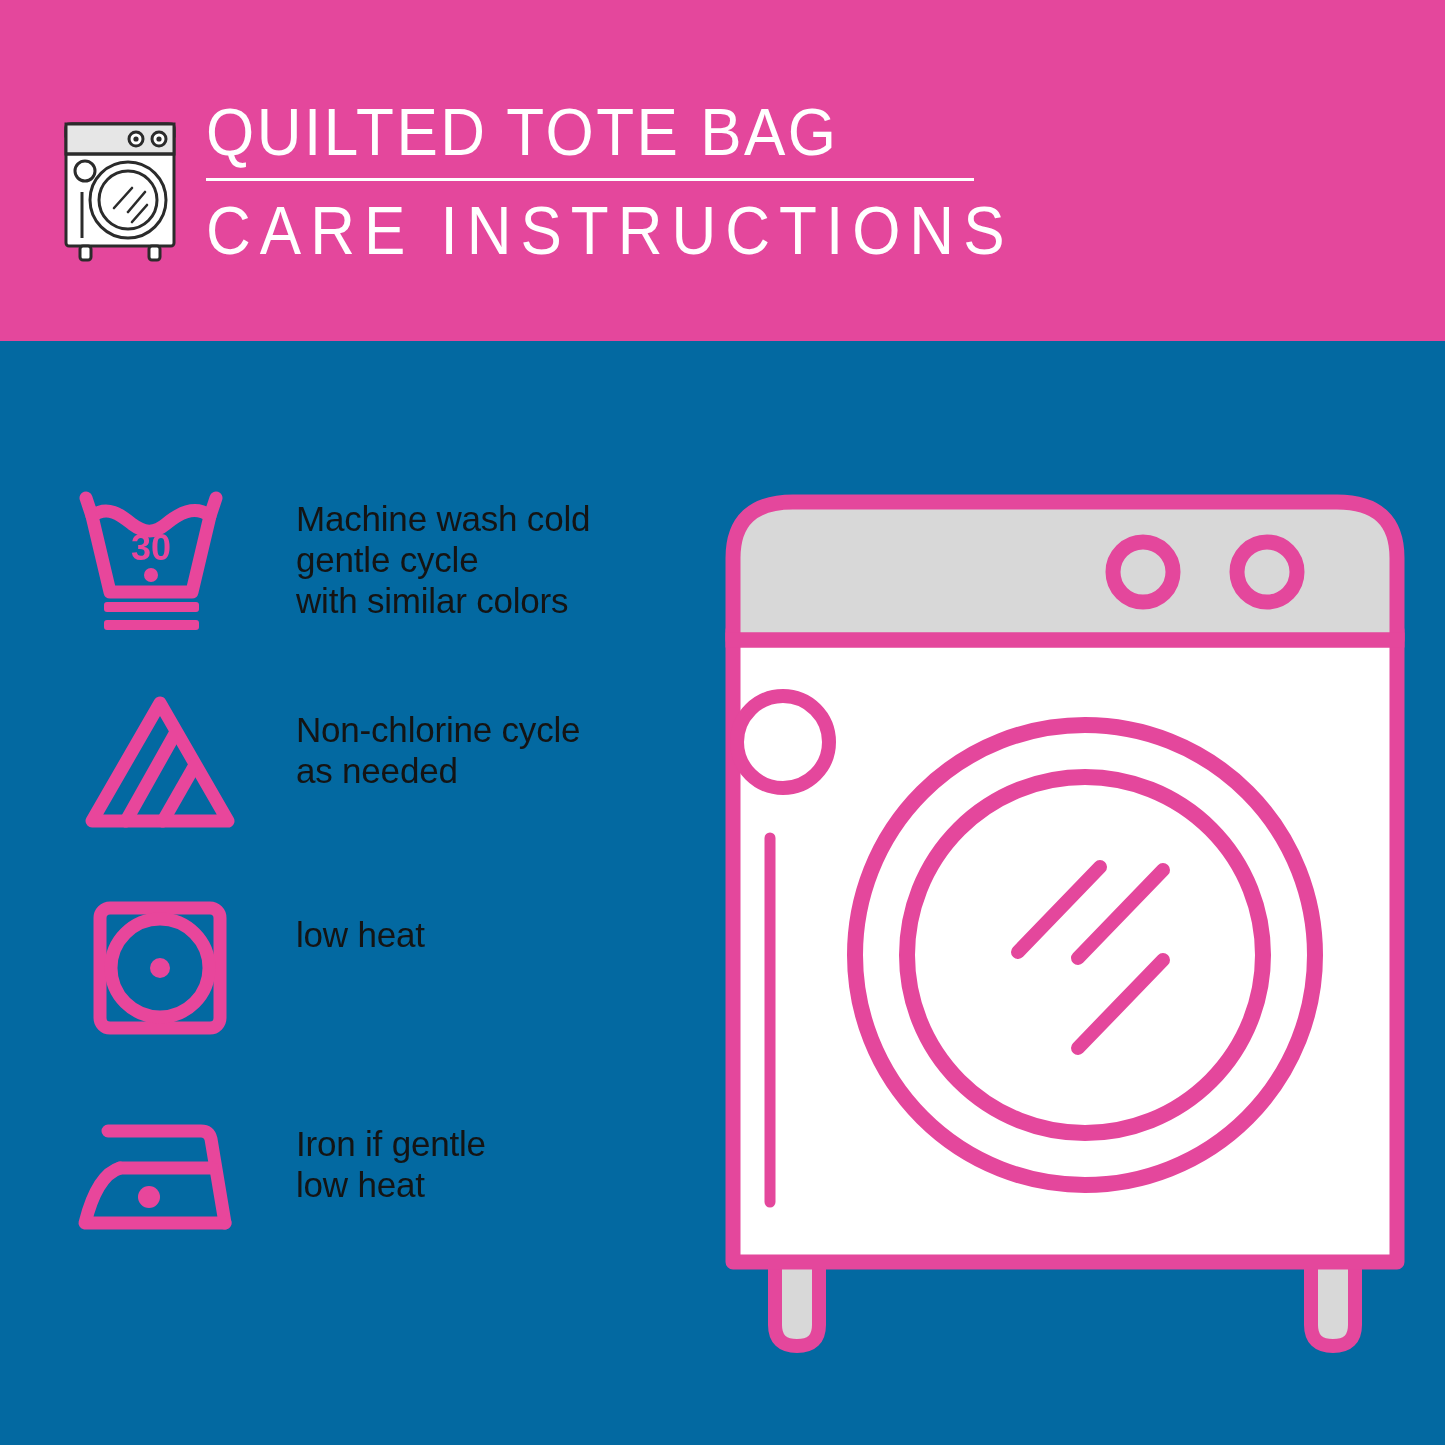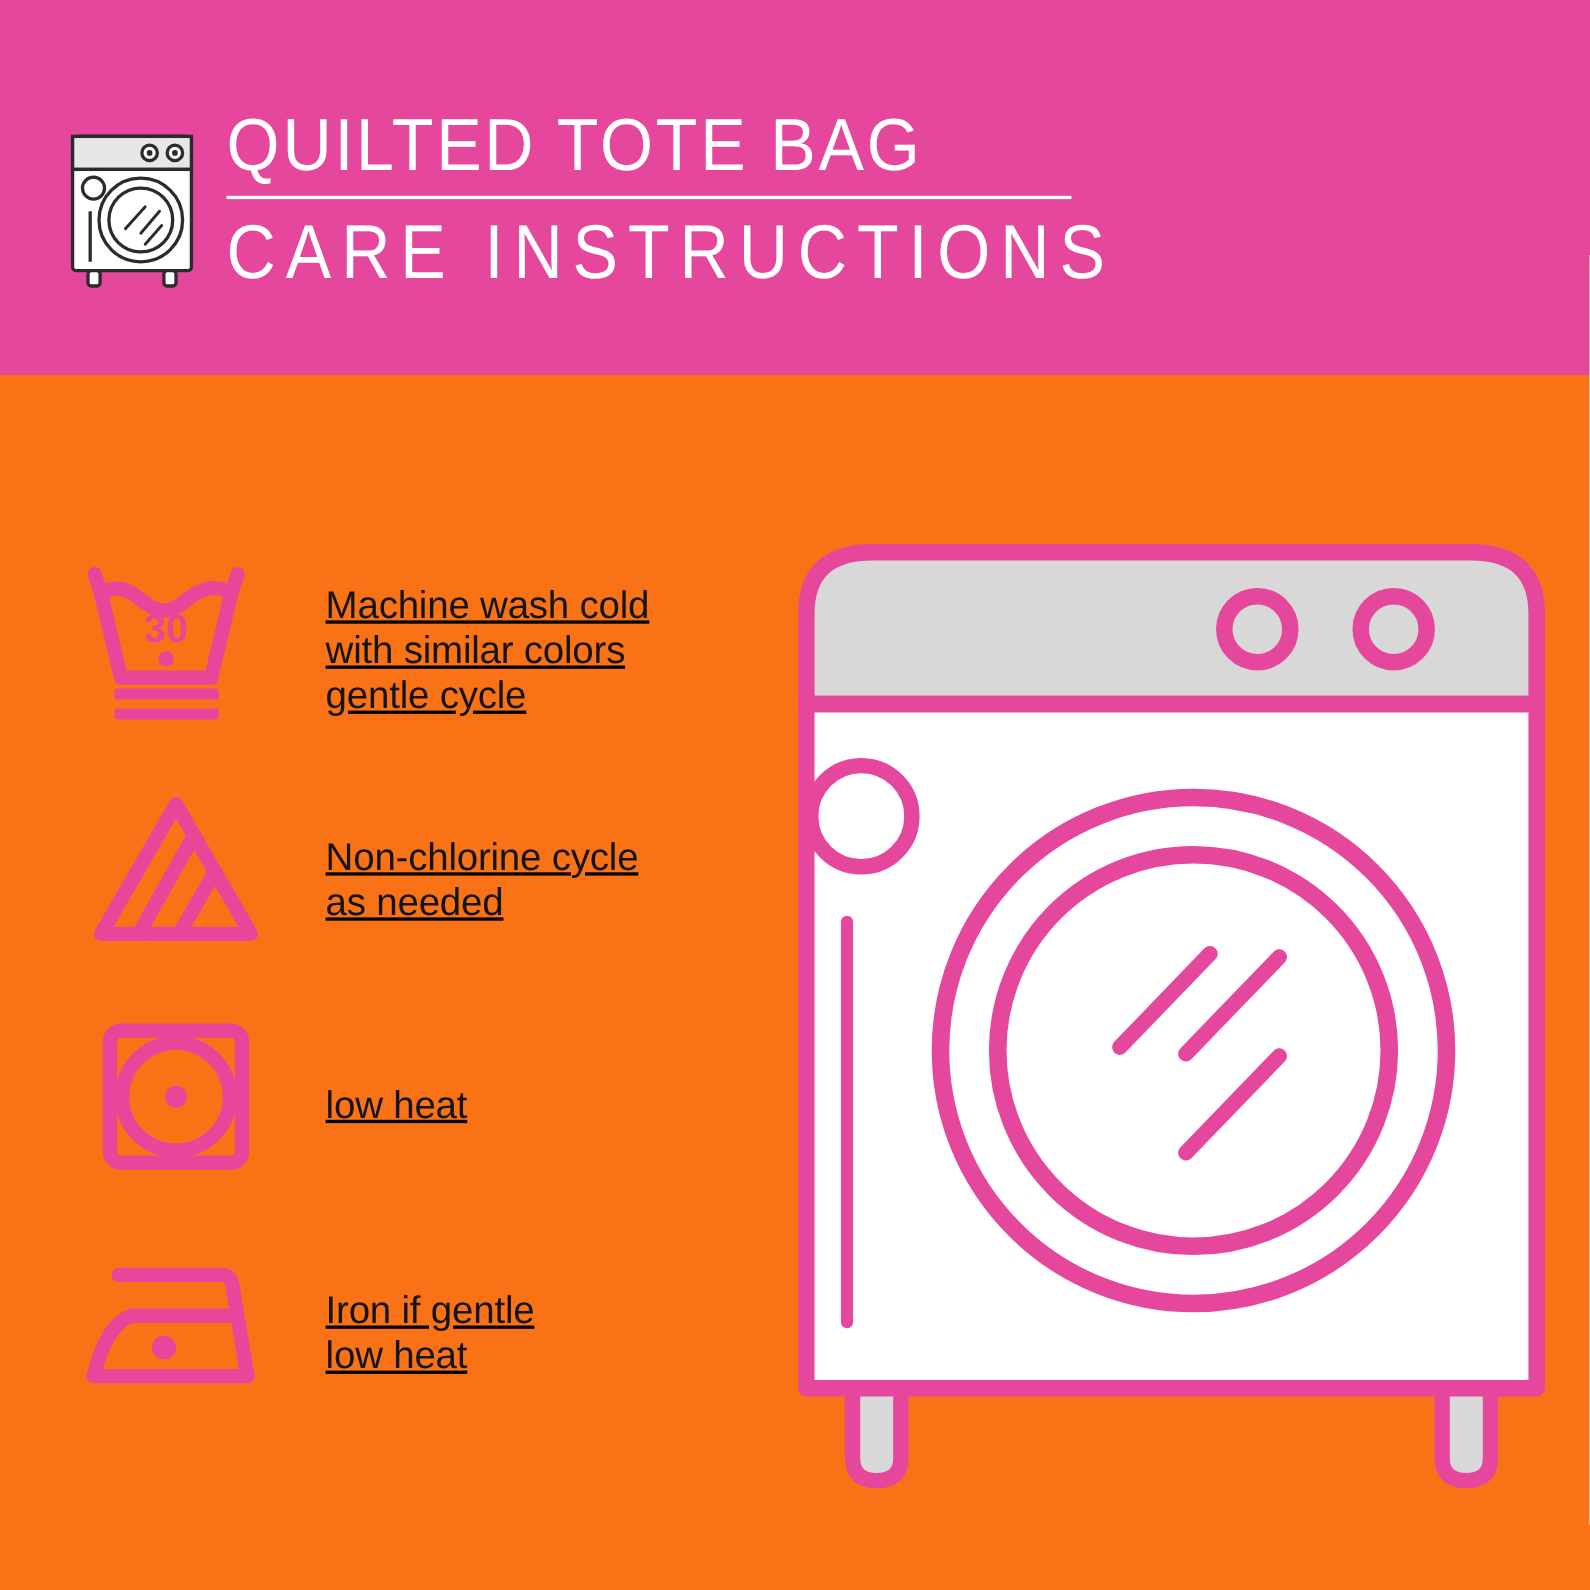--- a/index.html
+++ b/index.html
@@ -9,21 +9,21 @@
     height: 1445px;
     background: #ffffff;
     font-family: "Liberation Sans", sans-serif;
     overflow: hidden;
   }
 
   #page {
     position: relative;
     width: 1445px;
     height: 1445px;
-    background: #f97316;
+    background: #0369a1;
   }
 
   
   .header {
     position: absolute;
     left: 0;
     top: 0;
     width: 1445px;
     height: 341px;
     background: #e4479c;
@@ -84,23 +84,22 @@
   
   .instructions {
     position: absolute;
     left: 60px;
     top: 480px;
     width: 640px;
   }
 
   .instruction-row {
     display: flex;
-    align-items: center;
+    align-items: flex-start;
     height: 205px;
-    text-decoration: underline;
   }
 
   .symbol-cell {
     width: 200px;
     flex: 0 0 200px;
     display: flex;
     align-items: flex-start;
     justify-content: center;
     padding-top: 8px;
   }
@@ -203,22 +202,22 @@
 
             <circle cx="77" cy="87" r="7" fill="#e8469b"></circle>
 
             <rect x="30" y="114" width="95" height="10" rx="3" fill="#e8469b"></rect>
             <rect x="30" y="132" width="95" height="10" rx="3" fill="#e8469b"></rect>
           </svg>
         </span>
       </div>
       <div class="text-cell">
         <div class="instruction-line">Machine wash cold</div>
+        <div class="instruction-line">gentle cycle</div>
         <div class="instruction-line">with similar colors</div>
-        <div class="instruction-line">gentle cycle</div>
       </div>
     </div>
 
     <div class="instruction-row row-1">
       <div class="symbol-cell">
         <span>
           <svg class="symbol-svg" width="165" height="145" viewBox="0 0 165 145" fill="none" xmlns="http://www.w3.org/2000/svg">
 
             <path d="M82 14 L150 132 L14 132 Z" stroke="#e8469b" stroke-width="13" stroke-linejoin="round" fill="none"></path>
 

